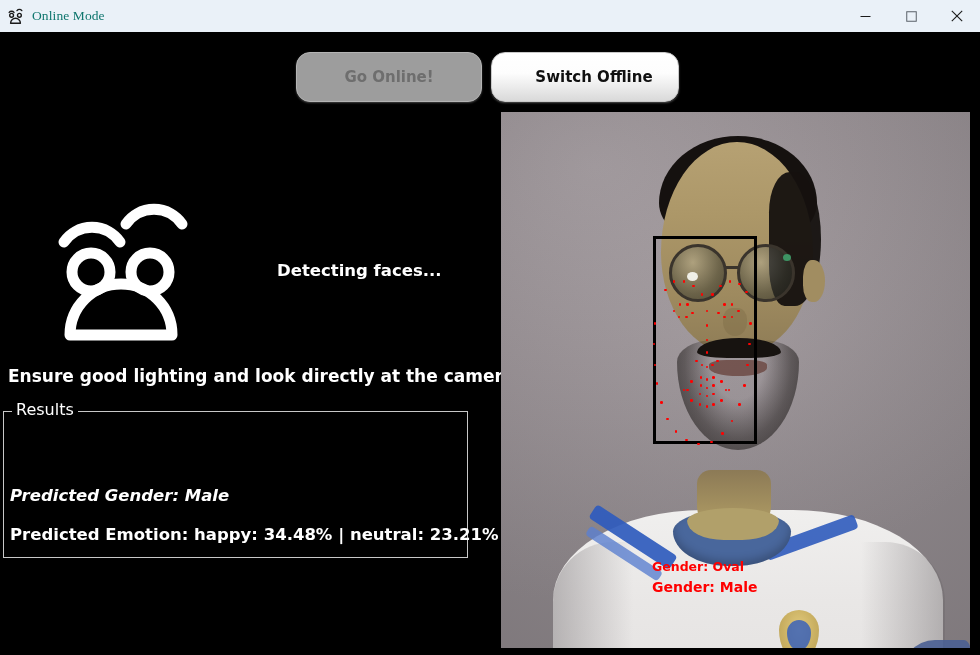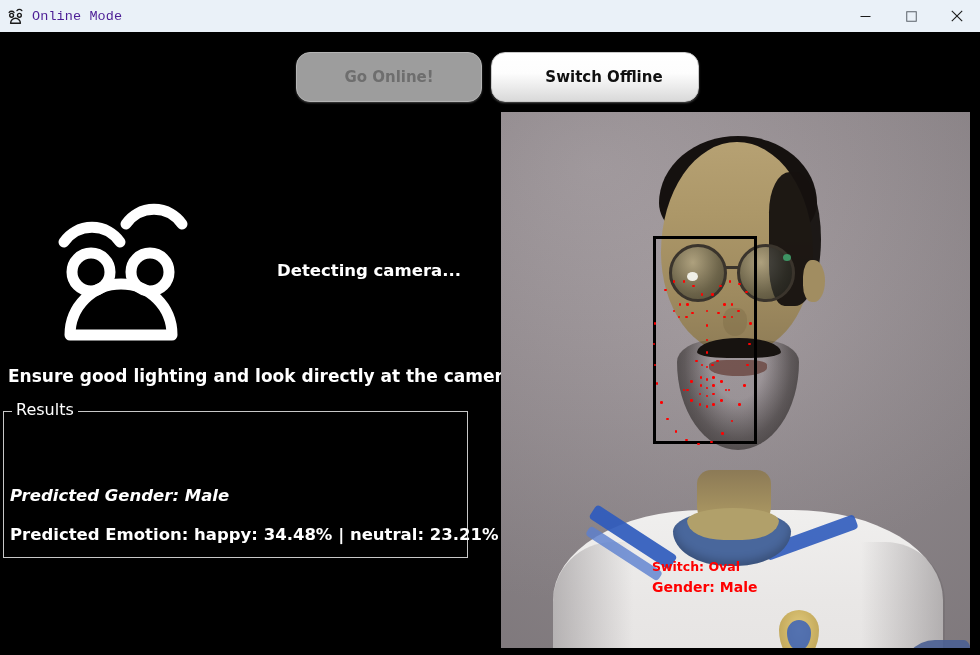--- a/index.html
+++ b/index.html
@@ -35,22 +35,22 @@
     width: 20px;
     height: 20px;
     margin-left: 6px;
     margin-right: 6px;
     position: relative;
     flex: 0 0 auto;
   }
   .title-icon svg { display: block; }
   .title-text {
     font-size: 13.5px;
-    color: #4c1d95;
-    font-family: Liberation Mono, monospace;
+    color: #0f766e;
+    font-family: Liberation Serif, serif;
     letter-spacing: 0.1px;
     white-space: nowrap;
   }
   .winbtns {
     position: absolute;
     right: 0; top: 0;
     height: 32px;
     display: flex;
   }
   .winbtn {
@@ -81,21 +81,21 @@
     width: 186px;
     height: 50px;
     background: #9d9d9d;
     color: #6e6e6e;
     border: 1px solid #b4b4b4;
     box-shadow: 0 1px 2px rgba(255,255,255,0.25);
   }
   .btn-switch-offline {
     left: 491px;
     top: 52px;
-    width: 208px;
+    width: 188px;
     height: 50px;
     background: linear-gradient(to bottom, #ffffff 0%, #fdfdfd 42%, #ececec 70%, #d9d9d9 100%);
     color: #101010;
     border: 1px solid #c9c9c9;
     box-shadow: 0 1px 2px rgba(255,255,255,0.3);
     padding-left: 18px;
   }
 
   
   .face-logo {
@@ -514,21 +514,21 @@
   <div class="face-logo">
     <svg width="145" height="148" viewBox="0 0 145 148">
       <path d="M16 46 A34 34 0 0 1 72 46" fill="none" stroke="#ffffff" stroke-width="11" stroke-linecap="round"></path>
       <path d="M78 28 A34 34 0 0 1 134 28" fill="none" stroke="#ffffff" stroke-width="11" stroke-linecap="round"></path>
       <circle cx="43" cy="76" r="19" fill="none" stroke="#ffffff" stroke-width="11"></circle>
       <circle cx="102" cy="76" r="19" fill="none" stroke="#ffffff" stroke-width="11"></circle>
       <path d="M22 139 A51 51 0 0 1 124 139 Z" fill="none" stroke="#ffffff" stroke-width="11" stroke-linejoin="round"></path>
     </svg>
   </div>
 
-  <div class="detecting-text">Detecting camera...</div>
+  <div class="detecting-text">Detecting faces...</div>
   <div class="hint-text">Ensure good lighting and look directly at the camera.</div>
 
   <div class="results-group"></div>
   <div class="results-legend">Results</div>
   <div class="result-line r1">Predicted Gender: Male</div>
   <div class="result-line r2">Predicted Emotion: happy: 34.48% | neutral: 23.21%</div>
 
   <div class="video-feed">
     <div class="wall"></div>
     <div class="wall-vignette"></div>
@@ -633,18 +633,18 @@
         <div class="lm" style="background: rgb(255, 0, 0); left: 185.02px; top: 276.62px;"></div>
         <div class="lm" style="background: rgb(255, 0, 0); left: 198.54px; top: 272.46px;"></div>
         <div class="lm" style="background: rgb(255, 0, 0); left: 204.78px; top: 274.54px;"></div>
         <div class="lm" style="background: rgb(255, 0, 0); left: 211.02px; top: 272.46px;"></div>
         <div class="lm" style="background: rgb(255, 0, 0); left: 223.5px; top: 276.62px;"></div>
         <div class="lm" style="background: rgb(255, 0, 0); left: 211.02px; top: 280.78px;"></div>
         <div class="lm" style="background: rgb(255, 0, 0); left: 204.78px; top: 282.86px;"></div>
         <div class="lm" style="background: rgb(255, 0, 0); left: 197.5px; top: 280.78px;"></div>
       </div>
 
-    <div class="overlay-text o0">Switch: Oval</div>
+    <div class="overlay-text o0">Gender: Oval</div>
     <div class="overlay-text o1">Gender: Male</div>
   </div>
 
   <div class="video-bottom-bar"></div>
 </div>
 
 </body></html>

